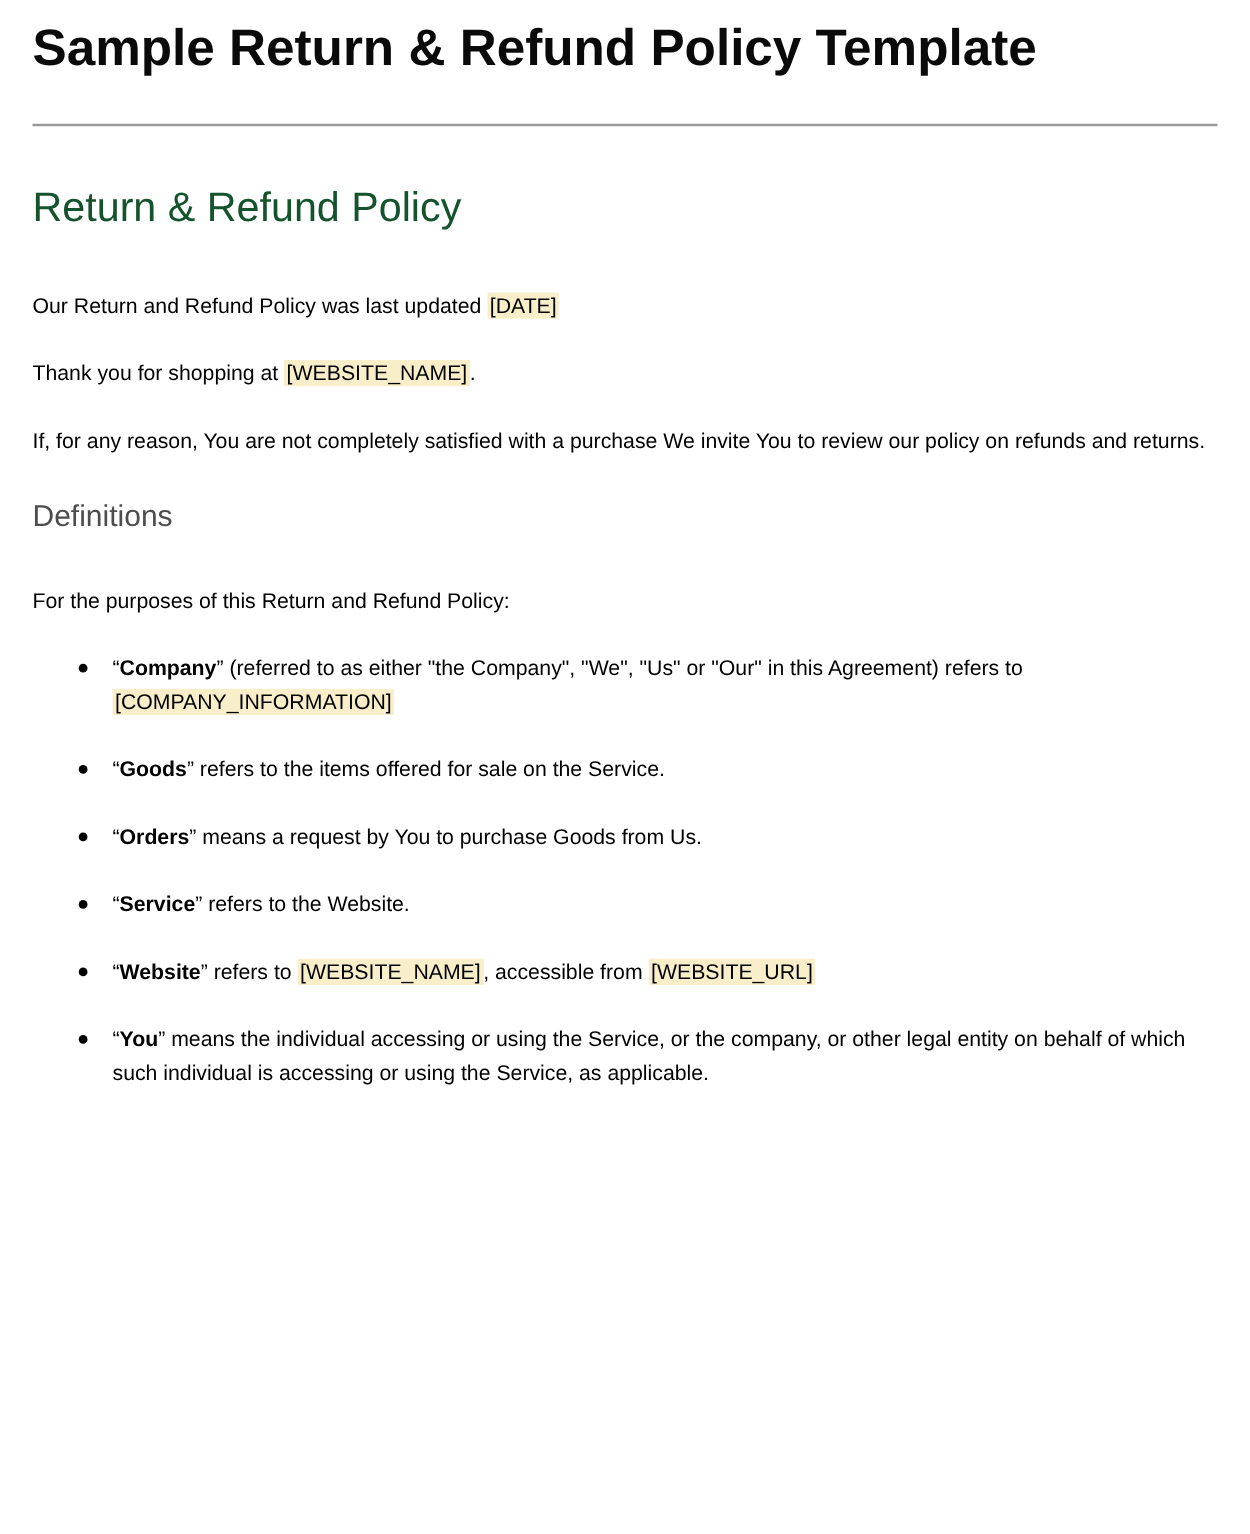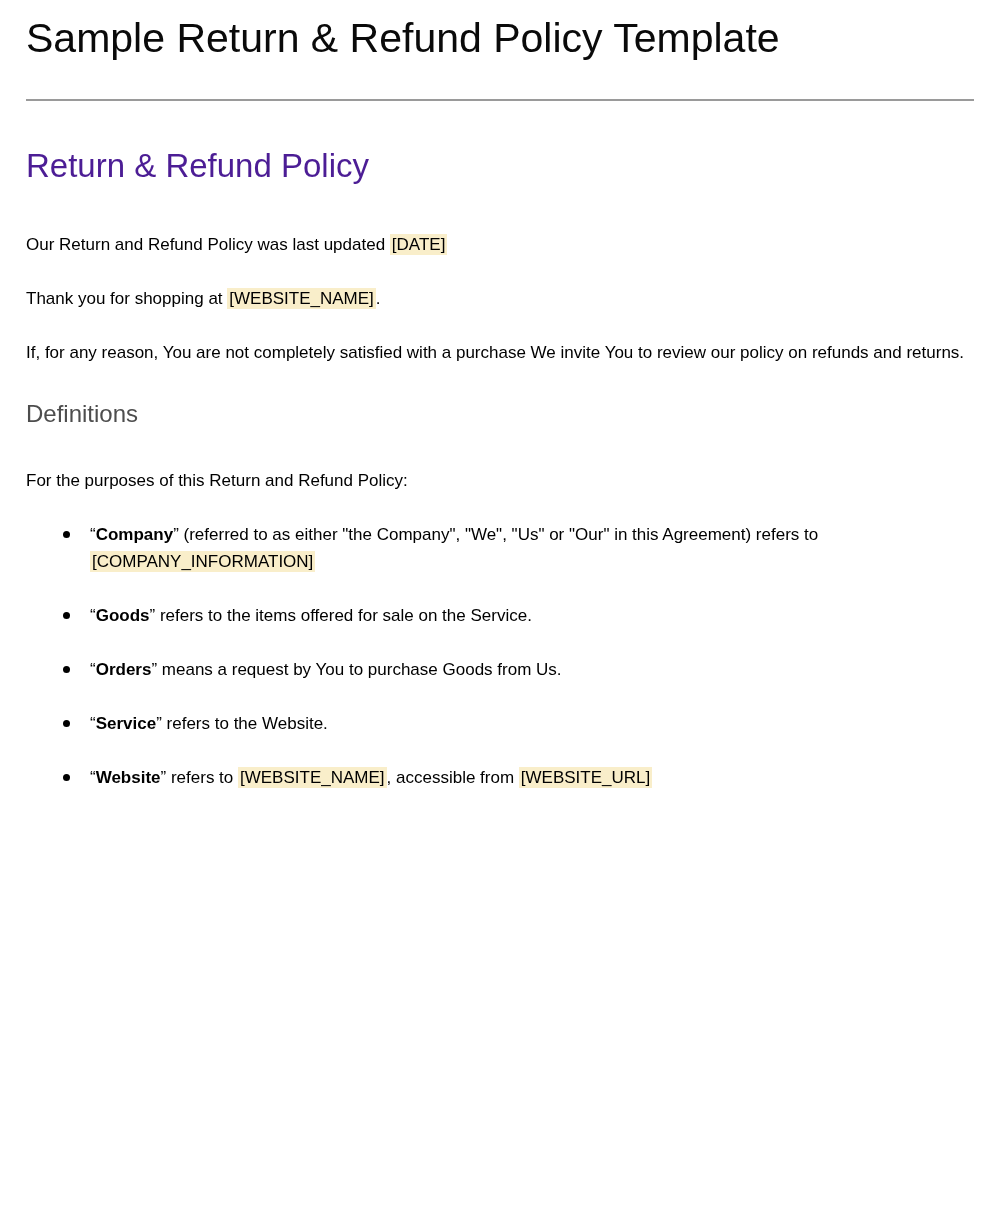--- a/index.html
+++ b/index.html
@@ -14,36 +14,36 @@
     height: 1227px;
     background: #ffffff;
     color: var(--ink);
     font-family: "Liberation Sans", sans-serif;
     overflow: hidden;
   }
   .doc { padding: 0 26px; }
 
   .template-title {
     font-size: 41px;
-    font-weight: 400;
+    font-weight: 700;
     line-height: 1.2;
     margin: 14px 0 36px;
     color: #0a0a0a;
   }
   .divider {
     border: none;
     border-top: 2px solid var(--divider);
     margin: 0;
   }
   .policy-title {
     font-size: 33px;
     font-weight: 400;
     line-height: 1.2;
     margin: 45px 0 45px;
-    color: #4c1d95;
+    color: #14532d;
   }
   p {
     font-size: 17px;
     line-height: 27px;
     margin: 27px 0;
   }
   h2.section-heading {
     font-size: 28px;
     font-weight: 400;
     line-height: 1.2;
@@ -108,15 +108,16 @@
   <h3 class="subsection-heading">Definitions</h3>
 
   <p><span>For the purposes of this Return and Refund Policy:</span></p>
 
   <ul class="definitions-list">
     <li><span>“</span><span class="seg-bold">Company</span><span>” (referred to as either "the Company", "We", "Us" or "Our" in this Agreement) refers to </span><span class="seg-highlight">[COMPANY_INFORMATION]</span></li>
     <li><span>“</span><span class="seg-bold">Goods</span><span>” refers to the items offered for sale on the Service.</span></li>
     <li><span>“</span><span class="seg-bold">Orders</span><span>” means a request by You to purchase Goods from Us.</span></li>
     <li><span>“</span><span class="seg-bold">Service</span><span>” refers to the Website.</span></li>
     <li><span>“</span><span class="seg-bold">Website</span><span>” refers to </span><span class="seg-highlight">[WEBSITE_NAME]</span><span>, accessible from </span><span class="seg-highlight">[WEBSITE_URL]</span></li>
+    <li><span>“</span><span class="seg-bold">You</span><span>” means the individual accessing or using the Service, or the company, or other legal entity on behalf of which such individual is accessing or using the Service, as applicable.</span></li>
   </ul>
 
 </div>
 
 </body></html>

